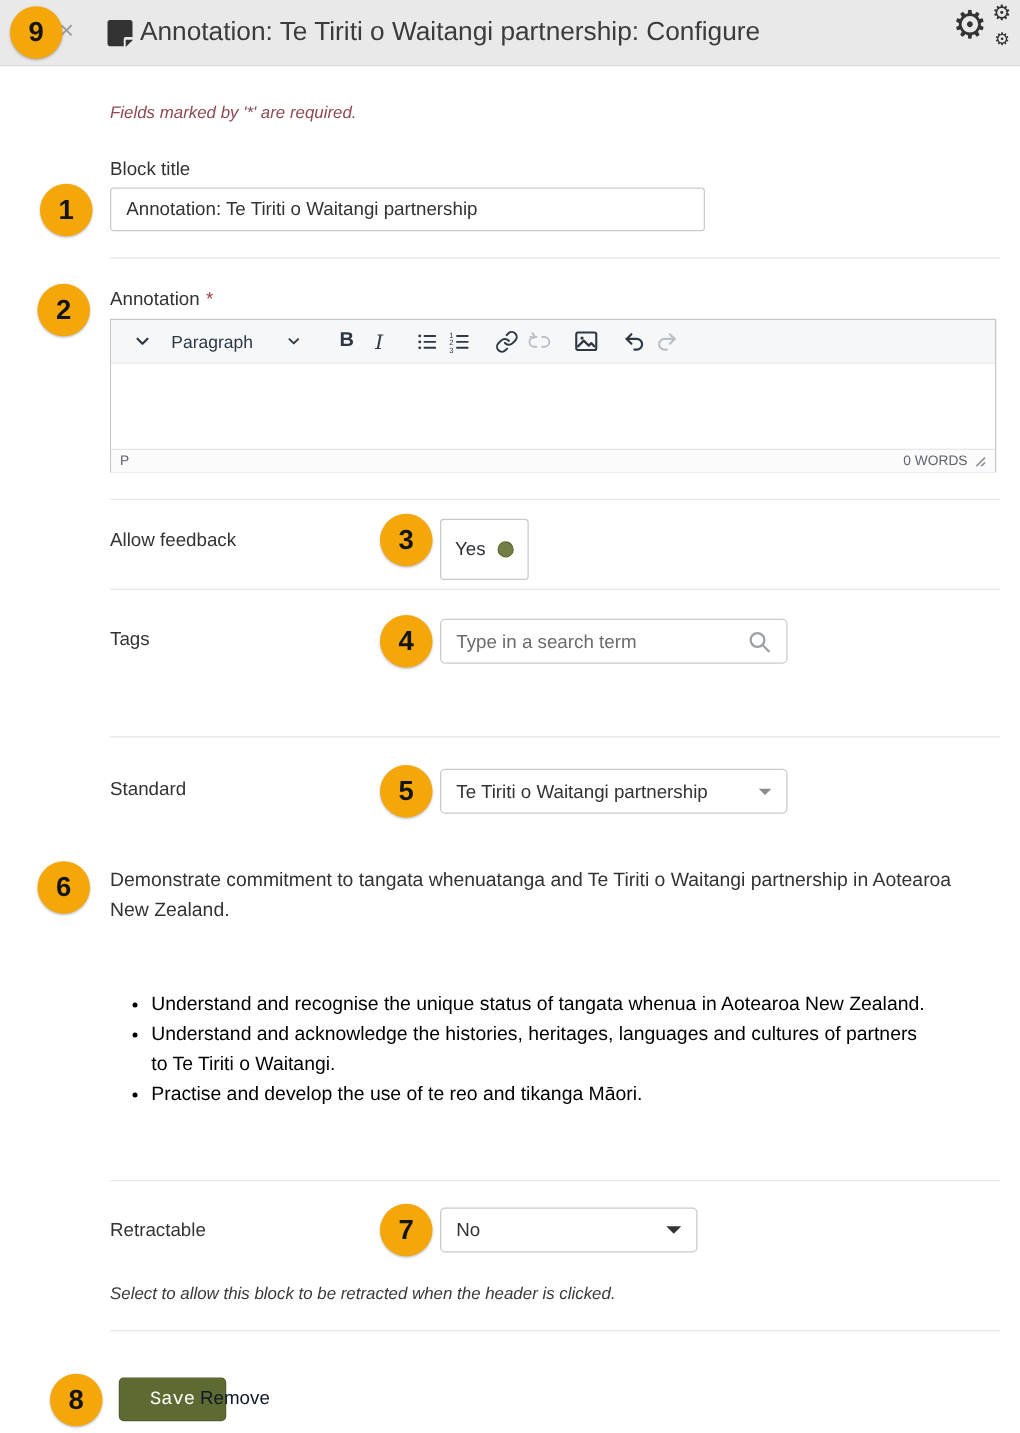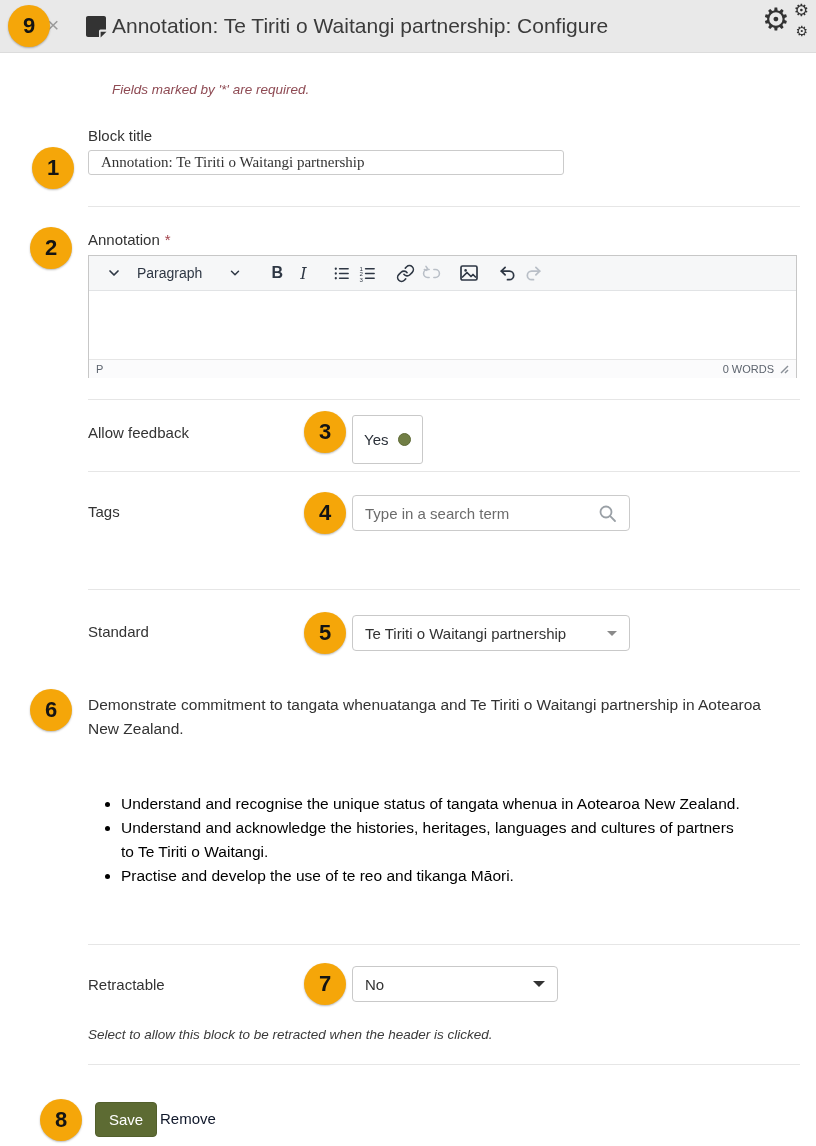--- a/index.html
+++ b/index.html
@@ -26,27 +26,27 @@
   .b9{left:8px;top:5px;}   .b1{left:32px;top:147px;} .b2{left:30px;top:227px;}
   .b3{left:304px;top:411px;}.b4{left:304px;top:492px;}.b5{left:304px;top:612px;}
   .b6{left:30px;top:689px;} .b7{left:304px;top:963px;}.b8{left:40px;top:1099px;}
 
   
   .lbl{position:absolute;font-size:15px;color:#333;}
   .divider{position:absolute;left:88px;width:712px;height:1px;background:#e6e6e6;}
   .help{position:absolute;font-size:13.5px;font-style:italic;color:#3a3a3a;line-height:21px;}
 
   .required-note{position:absolute;left:88px;top:82px;font-size:13.5px;font-style:italic;
-                 color:#8e4a53;margin-left:24px;}
+                 color:#8e4a53;}
 
   
   .text-input{position:absolute;border:1px solid #cbcbcb;border-radius:3px;background:#fff;
               font-family:inherit;font-size:15px;color:#333;padding:0 12px;box-sizing:border-box;}
   .text-input::placeholder{color:#6b6b6b;opacity:1;}
-  #blocktitle-input{left:88px;top:150px;width:476px;height:25px;font-family:Liberation Serif, serif;}
+  #blocktitle-input{left:88px;top:150px;width:476px;height:35px;}
 
   
   .editor{position:absolute;left:88px;top:255px;width:709px;height:123px;
           border:1px solid #c7c7c7;box-sizing:border-box;background:#fff;}
   .editor-toolbar{height:34px;background:#f6f7f8;border-bottom:1px solid #e1e3e5;
                   display:flex;align-items:center;padding:0 12px;color:#2e3744;}
   .tb-btn{display:flex;align-items:center;justify-content:center;height:26px;min-width:26px;
           cursor:pointer;color:#2e3744;}
   .tb-btn.disabled{color:#b9bfc7;cursor:default;}
   .tb-gap{width:12px;}
@@ -84,23 +84,23 @@
   .caret-dark{border-top:6px solid #333;border-left-width:6px;border-right-width:6px;}
 
   
   .std-desc{position:absolute;left:88px;top:693px;width:680px;font-size:15.5px;
             line-height:24px;color:#333;}
   .std-bullets{position:absolute;left:88px;top:792px;width:690px;margin:0;
                padding:0 0 0 33px;font-size:15.5px;line-height:24px;color:#000000;box-sizing:border-box;}
   .std-bullets li{margin:0 0 0 0;padding-right:30px;}
 
   
-  .save-btn{position:absolute;left:95px;top:1102px;height:35px;padding:0 13px;
+  .save-btn{position:absolute;left:95px;top:1102px;height:35px;padding:0 24px;
             background:#5d6b33;color:#fff;border:1px solid #525f2c;border-radius:4px;
-            font-family:Liberation Sans, sans-serif;font-size:15px;cursor:pointer;}
+            font-family:Liberation Mono, monospace;font-size:15px;cursor:pointer;}
   .remove-link{position:absolute;left:160px;top:1110px;font-size:15px;color:#0f172a;
                text-decoration:none;cursor:pointer;}
 
   svg{display:block;}
 </style>
 </head>
 <body>
 
 <div class="page">
 

